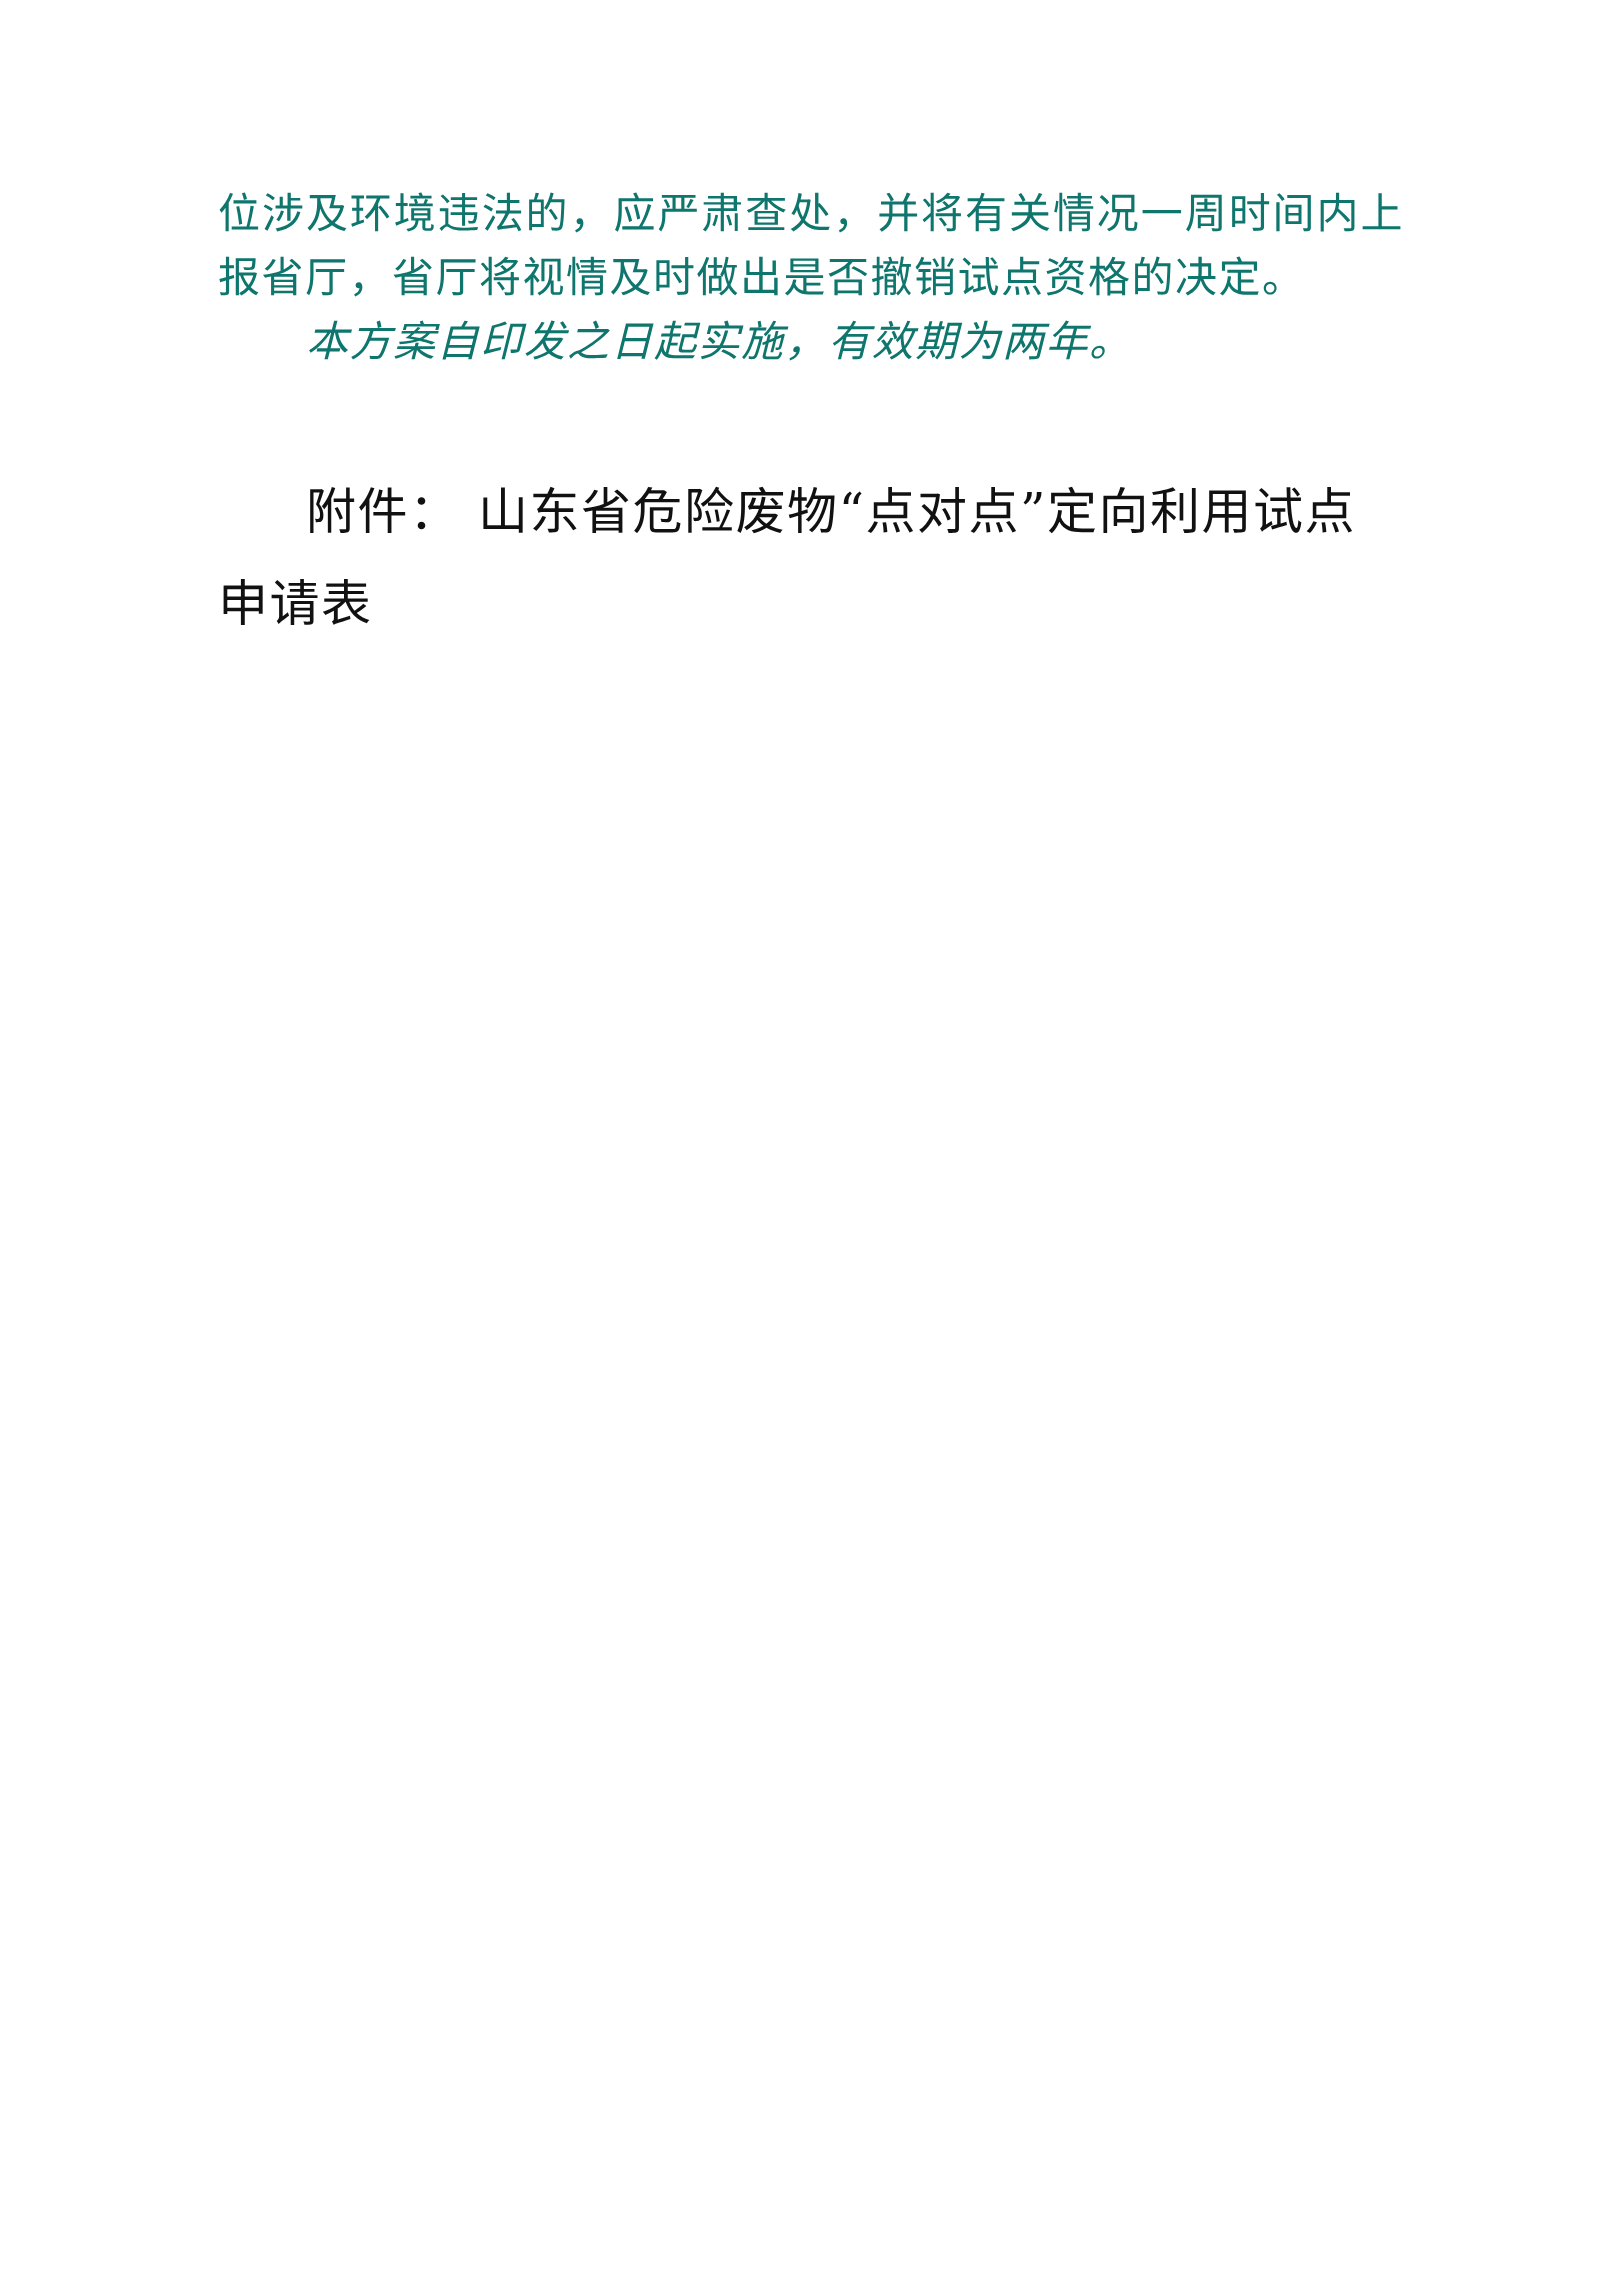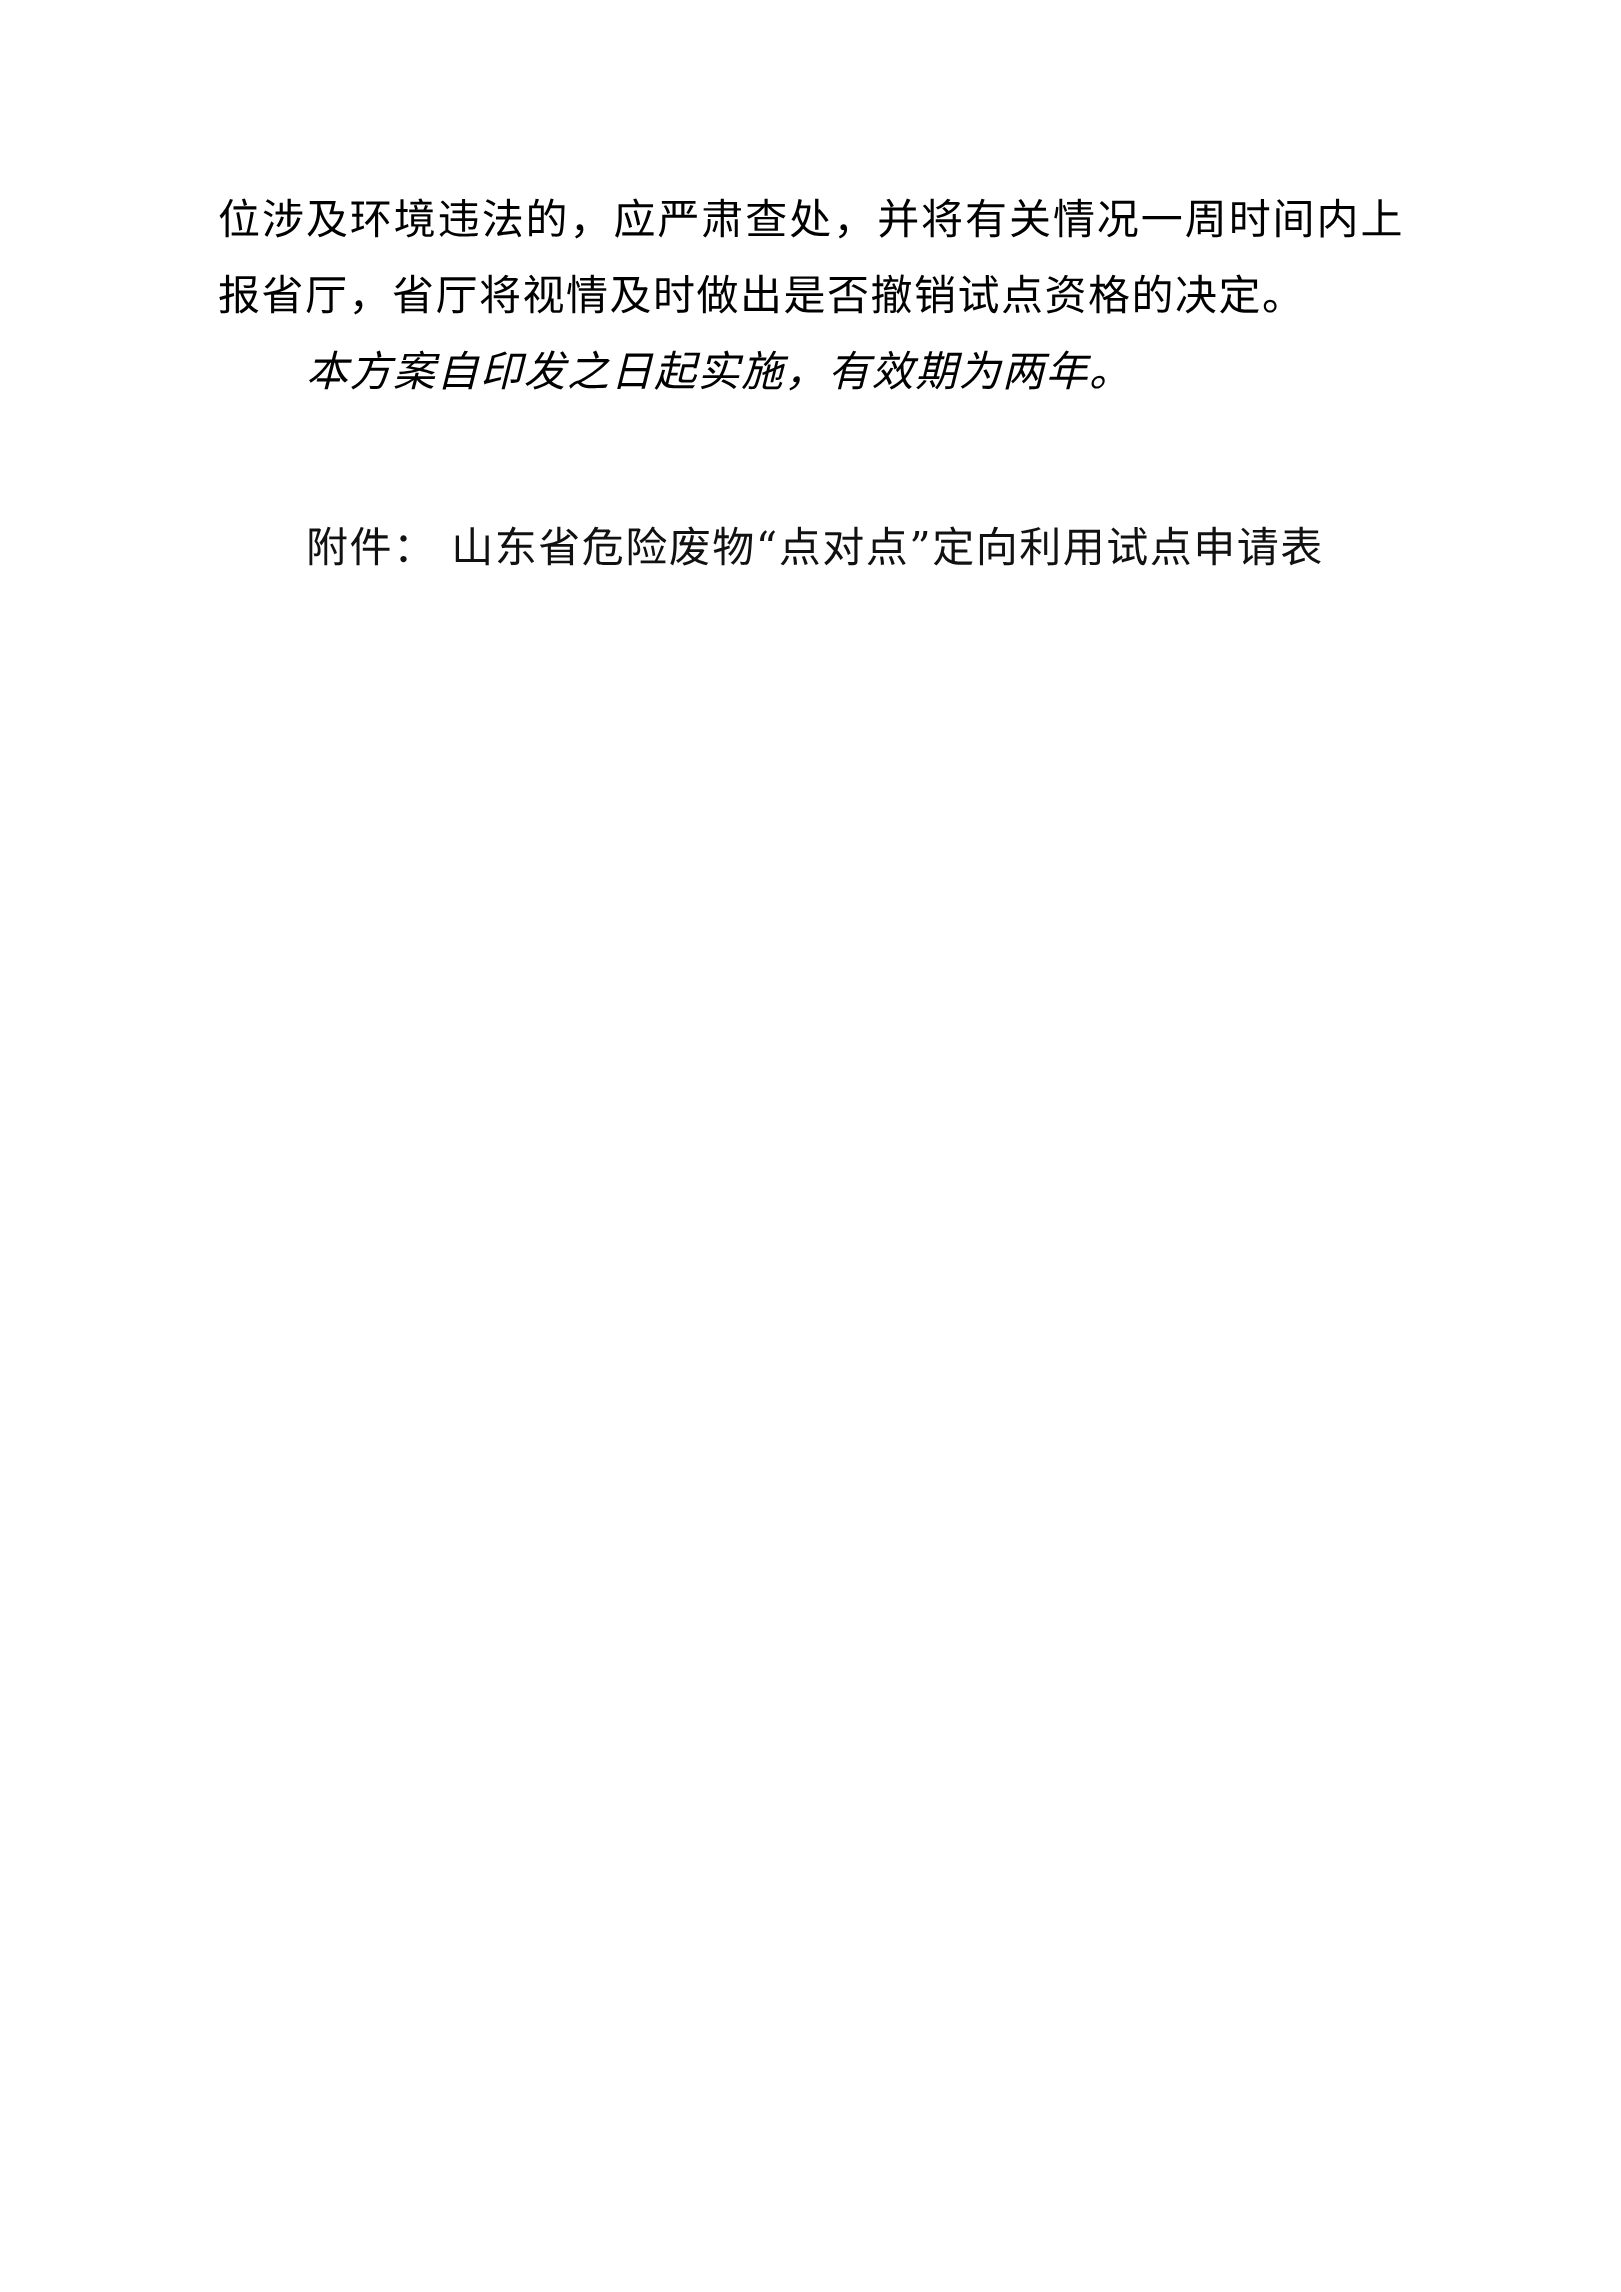--- a/index.html
+++ b/index.html
@@ -25,36 +25,36 @@
     background: #ffffff;
   }
   .content {
     position: absolute;
     left: 218px;
     top: 182px;
     width: 1186px;
   }
   .para {
     font-size: 42px;
-    line-height: 76px;
+    line-height: 64px;
     letter-spacing: 1.5px;
     text-align: justify;
     text-justify: inter-ideograph;
     margin: 0;
-    color: #000000;
+    color: #0f766e;
   }
   .para.indent {
     text-indent: 88px;
     font-style: italic;
   }
   .spacer-block {
     height: 92px;
   }
   .attachment {
-    font-size: 42px;
+    font-size: 50px;
     line-height: 92px;
     letter-spacing: 1.5px;
     margin: 0;
     text-indent: 88px;
     color: #111111;
   }
 </style>
 </head>
 <body>
 

